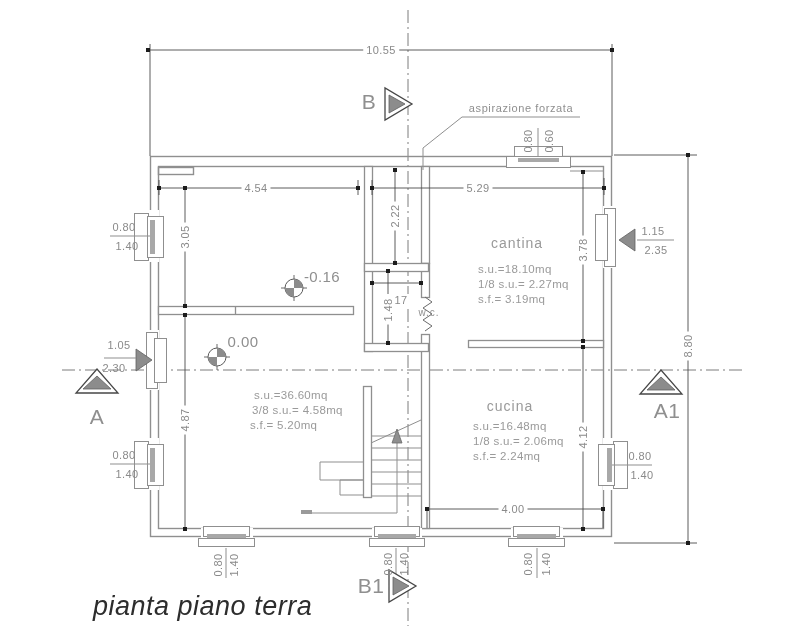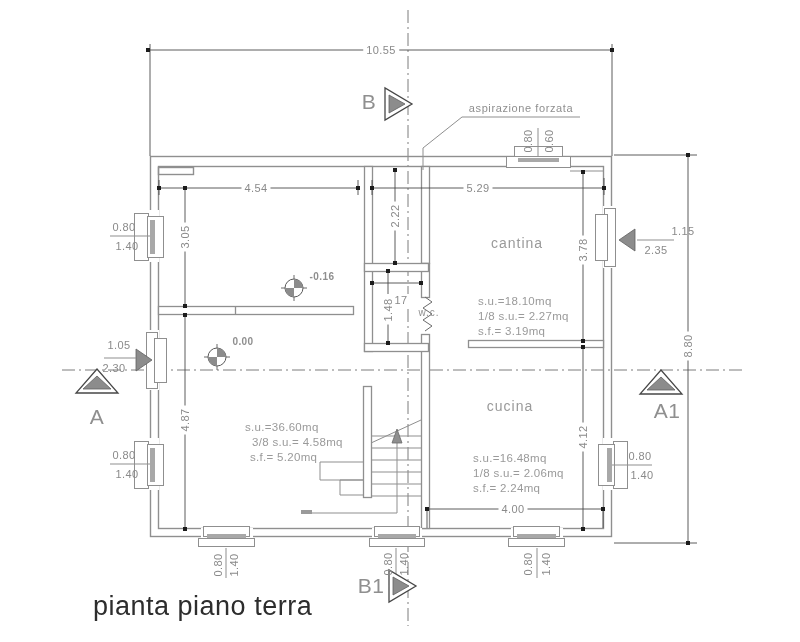--- a/index.html
+++ b/index.html
@@ -6,26 +6,26 @@
   .sheet{position:relative;width:800px;height:642px;background:#fff;overflow:hidden;
          font-family:"Liberation Sans", sans-serif;text-align:right;}
   .sheet svg{position:absolute;left:0;top:0;}
   .lbl{position:absolute;white-space:nowrap;transform:translate(-50%,-50%);
        font-size:11px;color:#8a8a8a;letter-spacing:.4px;}
   .rot{transform:translate(-50%,-50%) rotate(-90deg);}
   .bg{background:#fff;padding:0 3px;}
   .left{transform:translate(0,-50%);}
   .room-name{font-size:14px;color:#9a9a9a;letter-spacing:1px;}
   .room-name-big{font-size:15.5px;color:#9a9a9a;letter-spacing:1.5px;background:#fff;padding:0 4px;}
-  .room-info{font-size:11.5px;color:#9a9a9a;letter-spacing:.3px;margin-top:32px;}
+  .room-info{font-size:11.5px;color:#9a9a9a;letter-spacing:.3px;}
   .marker{font-size:21px;color:#8f8f8f;letter-spacing:.5px;}
-  .level-lbl{font-size:10px;color:#8f8f8f;font-weight:bold;}
+  .level-lbl{font-size:15px;color:#8f8f8f;}
   .wc-lbl{font-size:10px;color:#8f8f8f;letter-spacing:1px;margin-left:30px;}
   .annot{font-size:11px;color:#8f8f8f;letter-spacing:.6px;}
-  .plan-title{font-size:27px;color:#2d2d2d;letter-spacing:.5px;}
+  .plan-title{font-size:27px;color:#2d2d2d;letter-spacing:.5px;font-style:italic;}
 </style>
 </head>
 <body>
 
 <div class="sheet">
 
 <svg width="800" height="642" viewBox="0 0 800 642">
 
   <g stroke="#7d7d7d" stroke-width="1" stroke-dasharray="13 4 2 4">
     <line x1="408" y1="10" x2="408" y2="626"></line>
@@ -243,21 +243,21 @@
 <span class="lbl bg rot" style="left:583px;top:437px">4.12</span>
 <span class="lbl bg" style="left:513px;top:509px">4.00</span>
 <span class="lbl bg rot" style="left:688px;top:346px">8.80</span>
 
 <span class="lbl" style="left:124px;top:227px">0.80</span>
 <span class="lbl" style="left:127px;top:246px">1.40</span>
 <span class="lbl" style="left:119px;top:345px">1.05</span>
 <span class="lbl" style="left:114px;top:368px">2.30</span>
 <span class="lbl" style="left:124px;top:455px">0.80</span>
 <span class="lbl" style="left:127px;top:474px">1.40</span>
-<span class="lbl" style="left:683px;top:231px">1.15</span>
+<span class="lbl" style="left:653px;top:231px">1.15</span>
 <span class="lbl" style="left:656px;top:250px">2.35</span>
 <span class="lbl" style="left:640px;top:456px">0.80</span>
 <span class="lbl" style="left:642px;top:475px">1.40</span>
 <span class="lbl rot" style="left:528px;top:141px">0.80</span>
 <span class="lbl rot" style="left:549px;top:141px">0.60</span>
 <span class="lbl rot" style="left:218px;top:565px">0.80</span>
 <span class="lbl rot" style="left:234px;top:565px">1.40</span>
 <span class="lbl rot" style="left:388px;top:564px">0.80</span>
 <span class="lbl rot" style="left:404px;top:564px">1.40</span>
 <span class="lbl rot" style="left:528px;top:564px">0.80</span>
@@ -271,21 +271,21 @@
 <span class="lbl marker" style="left:97px;top:417px">A</span>
 <span class="lbl marker" style="left:667px;top:411px">A1</span>
 
 <span class="lbl annot" style="left:521px;top:108px">aspirazione forzata</span>
 
 <span class="lbl room-name" style="left:517px;top:243px">cantina</span>
 <span class="lbl room-info left" style="left:478px;top:269px">s.u.=18.10mq</span>
 <span class="lbl room-info left" style="left:478px;top:284px">1/8 s.u.= 2.27mq</span>
 <span class="lbl room-info left" style="left:478px;top:299px">s.f.= 3.19mq</span>
 
-<span class="lbl room-info left" style="left:245px;top:395px">s.u.=36.60mq</span>
+<span class="lbl room-info left" style="left:254px;top:395px">s.u.=36.60mq</span>
 <span class="lbl room-info left" style="left:252px;top:410px">3/8 s.u.= 4.58mq</span>
 <span class="lbl room-info left" style="left:250px;top:425px">s.f.= 5.20mq</span>
 
 <span class="lbl room-name" style="left:510px;top:406px">cucina</span>
 <span class="lbl room-info left" style="left:473px;top:426px">s.u.=16.48mq</span>
 <span class="lbl room-info left" style="left:473px;top:441px">1/8 s.u.= 2.06mq</span>
 <span class="lbl room-info left" style="left:473px;top:456px">s.f.= 2.24mq</span>
 
 <span class="lbl wc-lbl" style="left:399px;top:312px">w.c.</span>
 

